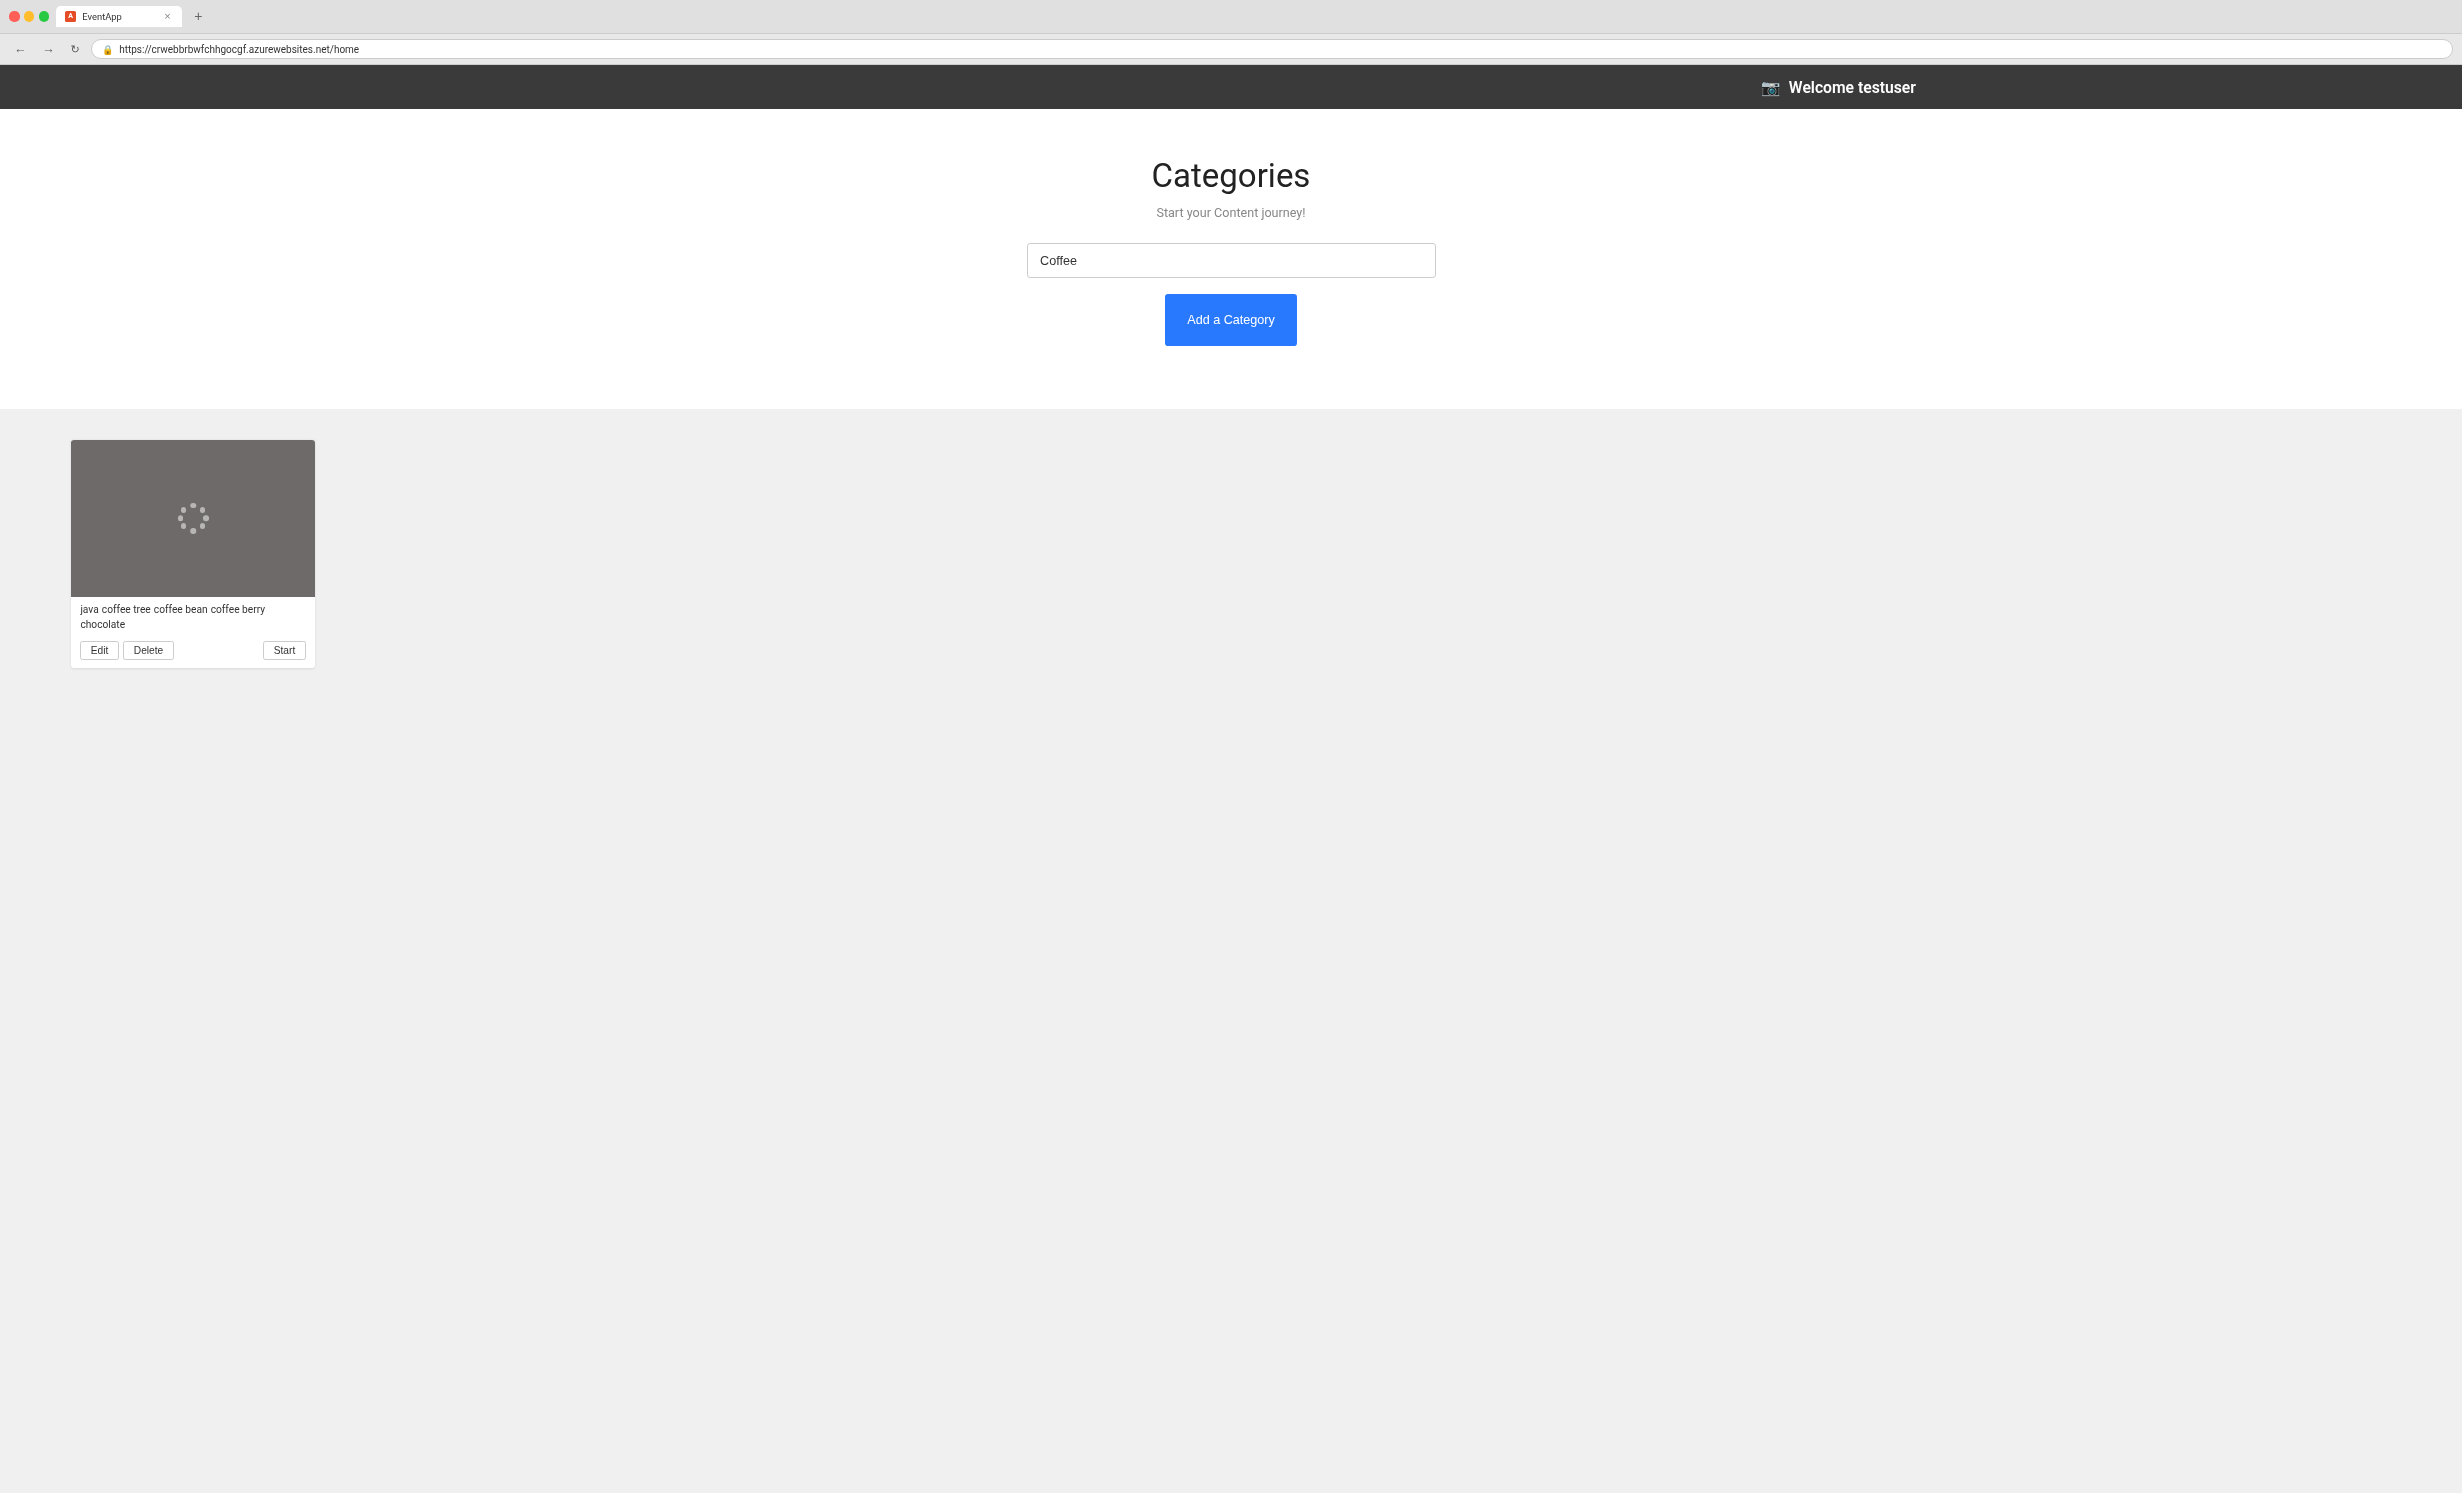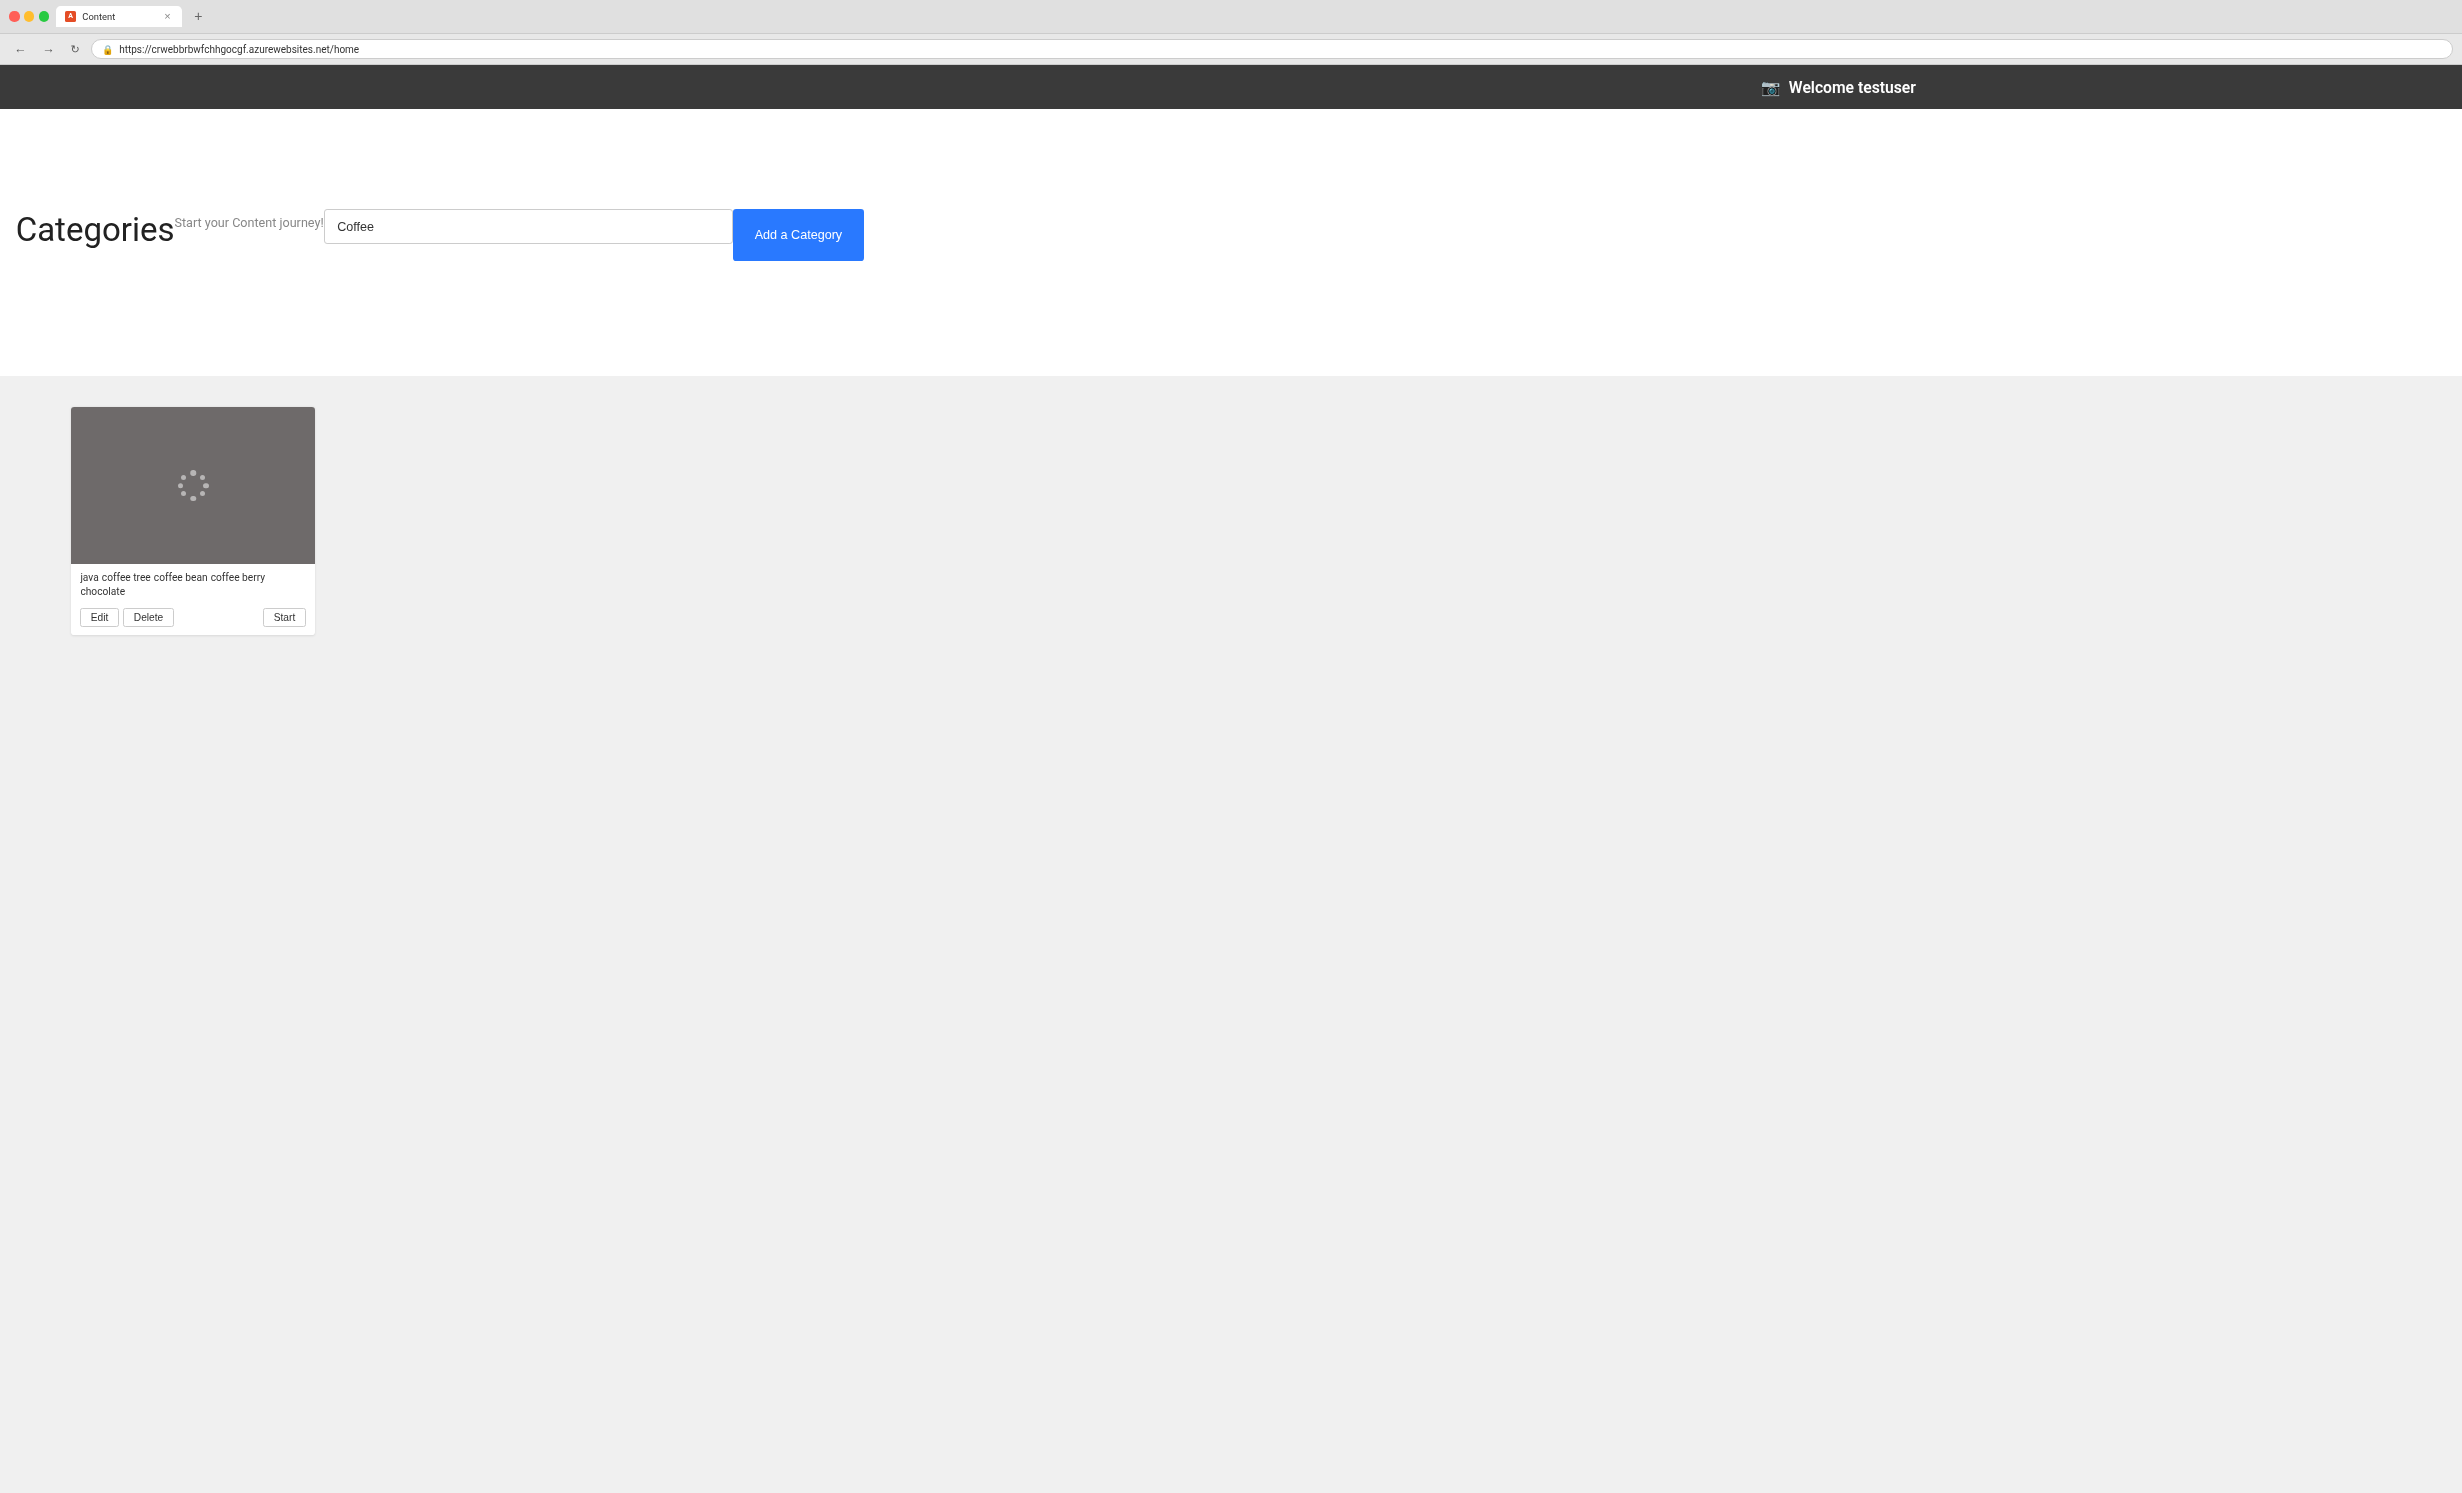--- a/index.html
+++ b/index.html
@@ -179,20 +179,21 @@
       color: #ccc;
       font-size: 12.6px;
       padding: 6.3px 9.4px;
       border-radius: 3.1px;
     }
 
     .app-content {
       background: white;
       min-height: 267px;
       display: flex;
+      flex-direction: column;
       align-items: center;
       padding: 47px 15.7px 63px;
     }
 
     .page-title {
       font-size: 33px;
       font-weight: 400;
       color: #222;
       margin-bottom: 9.4px;
     }
@@ -332,21 +333,21 @@
   <div class="browser-titlebar">
     <div class="window-controls">
       <button class="window-btn btn-close"></button>
       <button class="window-btn btn-minimize"></button>
       <button class="window-btn btn-maximize"></button>
     </div>
     <div class="browser-tab">
       <div class="tab-favicon">
         <span>A</span>
       </div>
-      <span>Content</span>
+      <span>EventApp</span>
       <button class="tab-close-btn">×</button>
     </div>
     <button class="new-tab-btn">+</button>
   </div>
   <div class="browser-addressbar">
     <button class="nav-btn">←</button>
     <button class="nav-btn">→</button>
     <button class="reload-btn">↻</button>
     <div class="address-bar">
       <span class="address-lock-icon">🔒</span>

